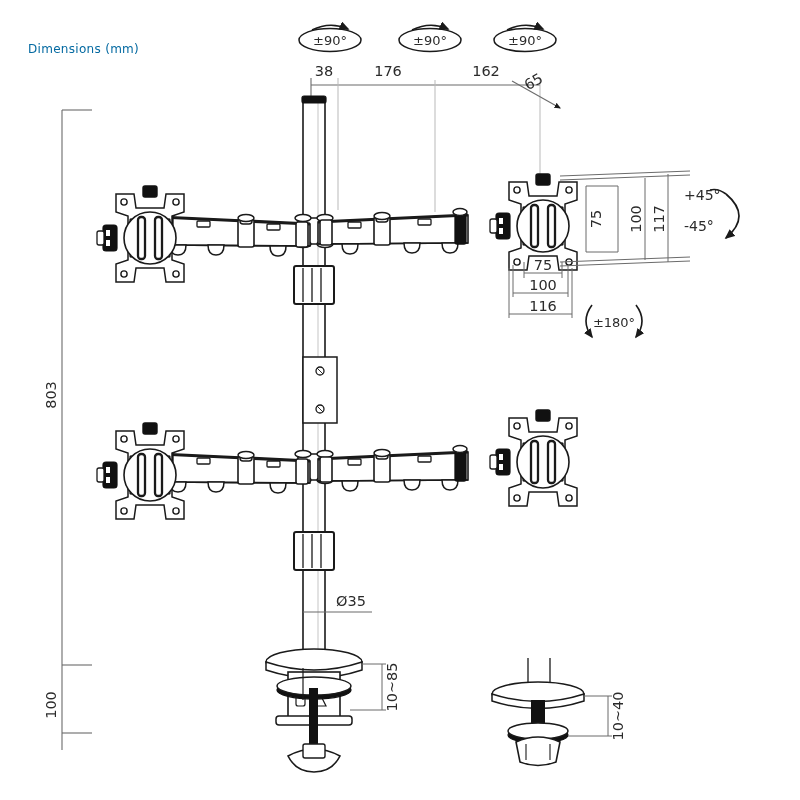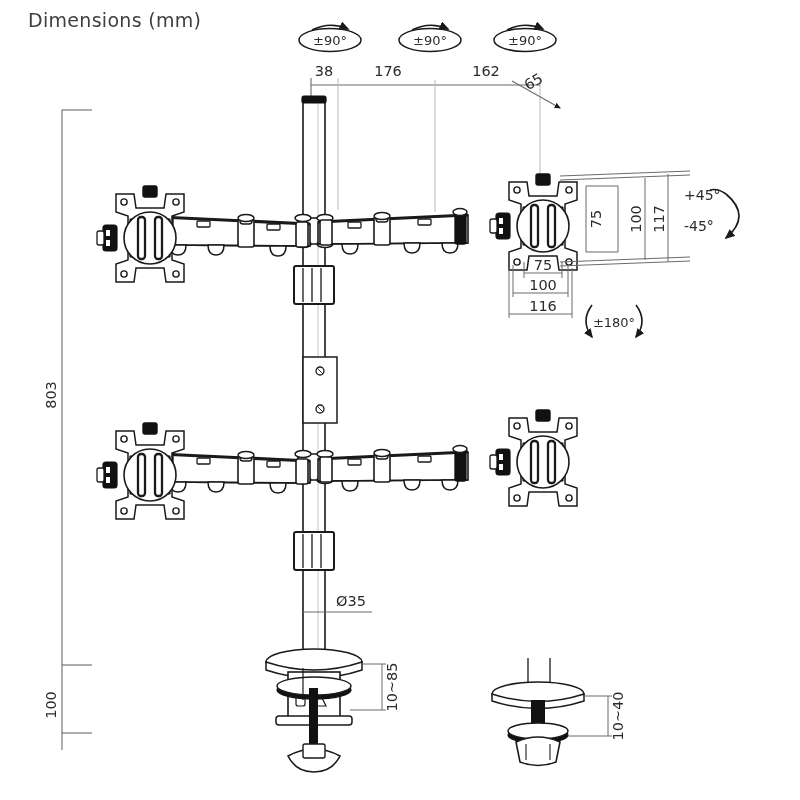--- a/index.html
+++ b/index.html
@@ -1,19 +1,19 @@
 <!DOCTYPE html>
 <html><head>
 <meta charset="utf-8">
 <style>
   html,body{margin:0;padding:0;background:#ffffff;}
   body{width:800px;height:800px;position:relative;overflow:hidden;
        font-family:"DejaVu Sans","Liberation Sans",sans-serif;color:#1a1a1a;}
   #stage{position:absolute;left:0;top:0;width:800px;height:800px;}
-  .title{position:absolute;left:28px;top:9px;font-size:19px;letter-spacing:.3px;color:#404040;}
+  .title{position:absolute;left:28px;top:42px;font-size:12px;letter-spacing:.3px;color:#0369a1;}
   svg{position:absolute;left:0;top:0;width:800px;height:800px;}
   text{font-family:"DejaVu Sans","Liberation Sans",sans-serif;fill:#2b2b2b;}
   .dim{font-size:14.5px;}
   .badge{font-size:13px;}
   .tilt{font-size:14px;}
 </style>
 </head>
 <body>
 
 <div id="stage">

